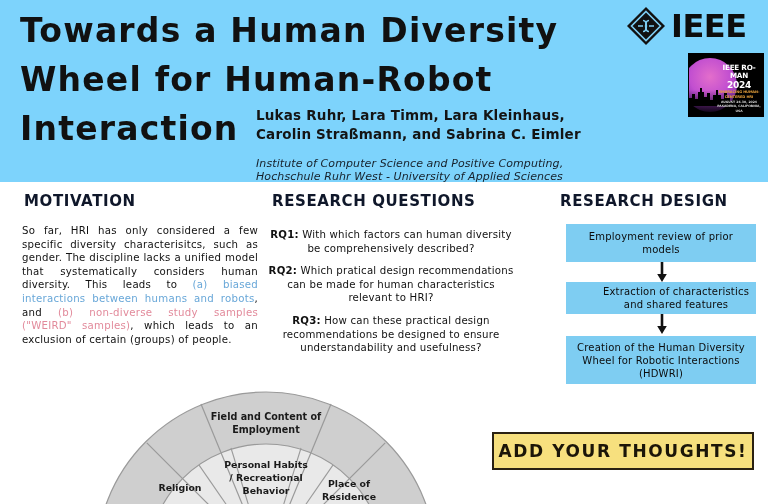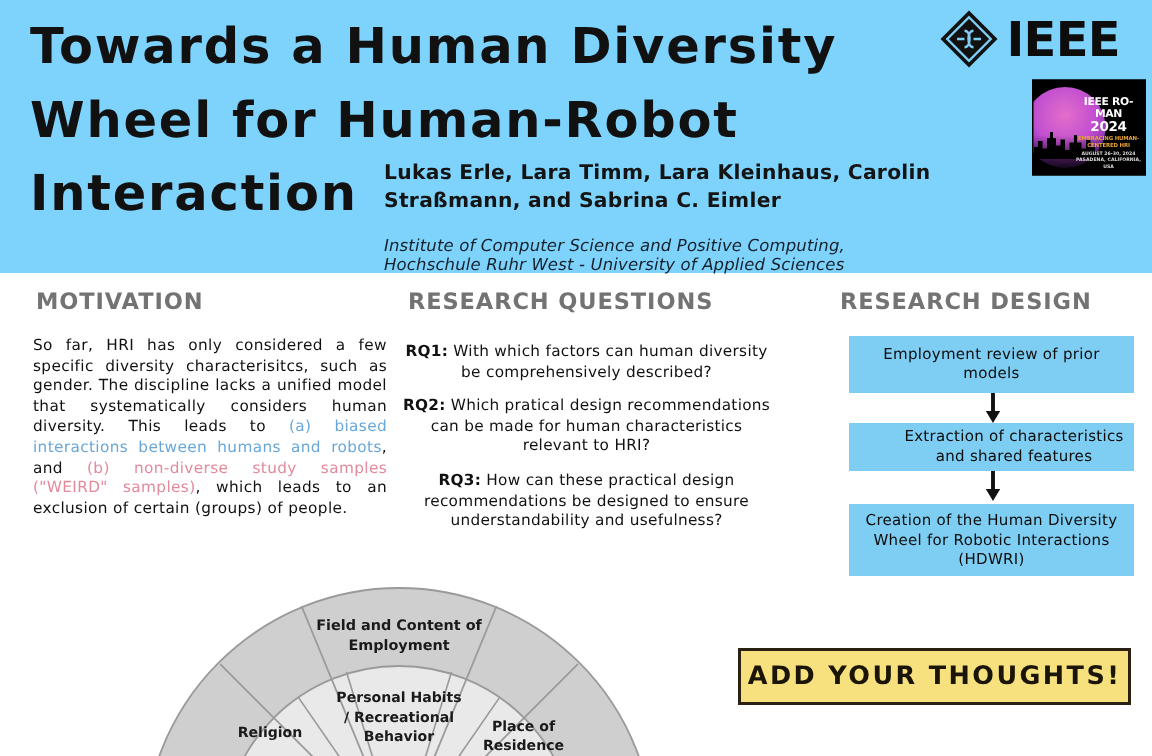--- a/index.html
+++ b/index.html
@@ -77,21 +77,21 @@
   }
   .rt1{color:#fff;font-weight:700;font-size:7.2px;line-height:8px;letter-spacing:-0.2px;}
   .rt2{color:#fff;font-weight:700;font-size:9px;line-height:10px;letter-spacing:-0.2px;}
   .rt3{color:#e8a23c;font-weight:700;font-size:3.6px;line-height:5px;letter-spacing:-0.1px;}
   .rt4{color:#d9d9d9;font-weight:700;font-size:3.1px;line-height:4.4px;}
   .rt5{color:#d9d9d9;font-weight:700;font-size:3.1px;line-height:4.4px;}
 
   
   .sec-head{
     position:absolute;
-    font-weight:700;font-size:15px;letter-spacing:0.6px;color:#737373;
+    font-weight:700;font-size:15px;letter-spacing:0.6px;color:#0f172a;
     white-space:nowrap;
   }
   #head-motivation{left:24px;top:192px;}
   #head-questions{left:272px;top:192px;}
   #head-design{left:560px;top:192px;}
 
   .motivation-body{
     position:absolute;left:22px;top:224px;width:236px;
     font-size:10.2px;line-height:13.6px;color:#111;
     text-align:justify;letter-spacing:0.25px;
@@ -157,21 +157,21 @@
 
   <div class="header">
 
     <div class="title-block">
       <div class="title-line l1">Towards a Human Diversity</div>
       <div class="title-line l2">Wheel for Human-Robot</div>
       <div class="title-line l3">Interaction</div>
     </div>
 
     <div class="authors">
-      <div class="authors-names">Lukas Erle, Lara Timm, Lara Kleinhaus, Carolin Straßmann, and Sabrina C. Eimler</div>
+      <div class="authors-names">Lukas Ruhr, Lara Timm, Lara Kleinhaus, Carolin Straßmann, and Sabrina C. Eimler</div>
       <div class="authors-affil">
         <div>Institute of Computer Science and Positive Computing,</div>
         <div>Hochschule Ruhr West - University of Applied Sciences</div>
       </div>
     </div>
 
     <div class="ieee-logo">
       <span class="ieee-diamond">
         <svg width="40" height="40" viewBox="0 0 40 40">
           <polygon points="20,1 39,20 20,39 1,20" fill="#111"></polygon>

